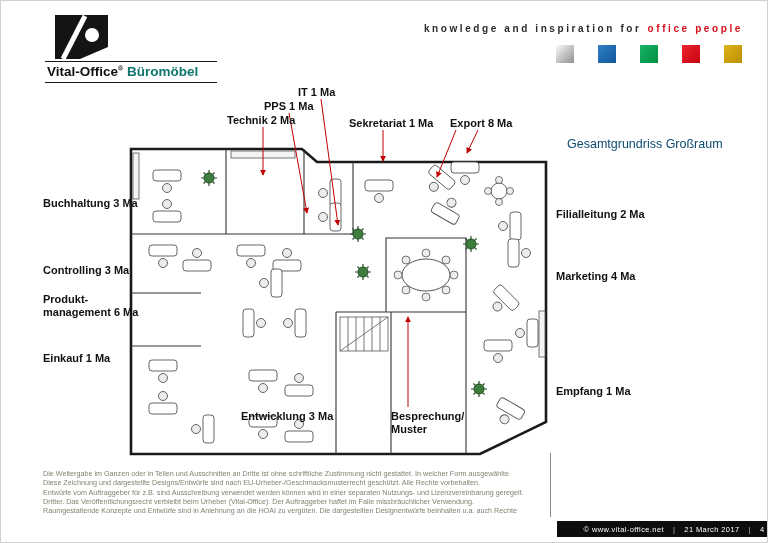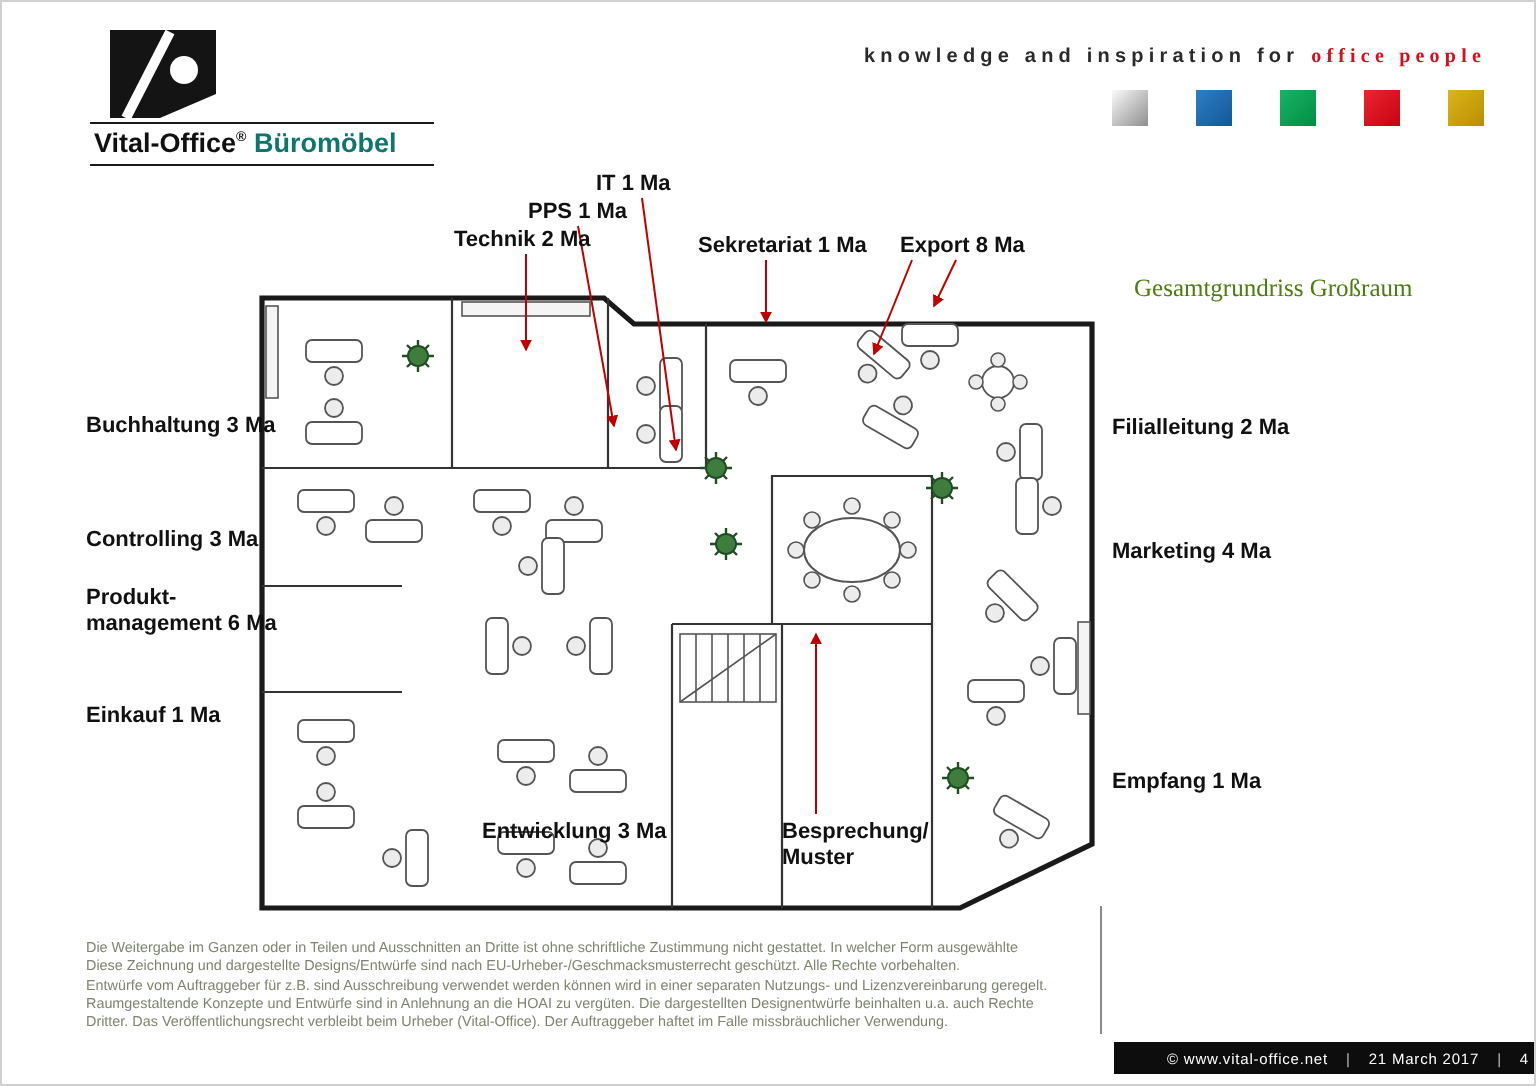--- a/index.html
+++ b/index.html
@@ -6,34 +6,34 @@
   #page{
     position:relative;width:768px;height:543px;background:#ffffff;
     font-family:"Liberation Sans",sans-serif;overflow:hidden;
     border:1px solid #d0d0d0;box-sizing:border-box;margin:0 auto;
   }
   .abs{position:absolute;}
   .lbl{position:absolute;font-size:11px;color:#111;white-space:nowrap;line-height:1.15;font-weight:bold;}
   
   #tagline{position:absolute;top:22px;right:24px;font-size:10px;font-weight:bold;
     letter-spacing:2.6px;color:#2a2a2a;white-space:nowrap;}
-  #tagline .accent{color:#d50f1c;margin-left:6px;font-family:Liberation Serif, serif;}
+  #tagline .accent{color:#d50f1c;margin-left:6px;}
   #squares{position:absolute;top:44px;right:25px;display:flex;gap:24px;}
   .sq{width:18px;height:18px;display:inline-block;}
   .sq-silver{background:linear-gradient(135deg,#fbfbfb 0%,#c9c9c9 45%,#8e8e8e 100%);}
   .sq-blue{background:linear-gradient(135deg,#2f7fc4,#11579a);}
   .sq-green{background:linear-gradient(135deg,#18b368,#008f41);}
   .sq-red{background:linear-gradient(135deg,#ee2330,#c40410);}
   .sq-gold{background:linear-gradient(135deg,#ddb41a,#b98f00);}
   #logo-text{position:absolute;left:44px;top:60px;width:168px;
     border-top:1.5px solid #1a1a1a;border-bottom:1.5px solid #1a1a1a;
     padding:2px 2px 3px 2px;font-size:13.5px;font-weight:bold;color:#101010;white-space:nowrap;}
   #logo-text sup{font-size:7px;}
   #logo-text .green{color:#0f766e;}
-  #plan-title{position:absolute;left:566px;top:136px;font-size:12.5px;color:#4d7c0f;font-family:Liberation Serif, serif;}
+  #plan-title{position:absolute;left:566px;top:136px;font-size:12.5px;color:#0c4a6e;}
   
   #disclaimer{position:absolute;left:42px;top:468px;width:505px;
     font-size:7.2px;line-height:1.3;color:#7f8470;}
   #footer-divider{position:absolute;left:549px;top:452px;width:1px;height:64px;background:#8a8a8a;}
   #bottombar{position:absolute;left:556px;top:520px;width:234px;height:16px;background:#0d0d0d;
     color:#ffffff;font-size:7.5px;letter-spacing:0.4px;display:flex;align-items:center;
     justify-content:center;gap:9px;white-space:nowrap;}
   #bottombar .sep{color:#bbbbbb;}
 </style>
 </head>
@@ -168,21 +168,21 @@
       <line x1="407" y1="406" x2="407" y2="316" marker-end="url(#arr)"></line>
     </g>
   </svg>
 
   <div class="lbl" style="left:297px;top:85px">IT 1 Ma</div>
   <div class="lbl" style="left:263px;top:99px">PPS 1 Ma</div>
   <div class="lbl" style="left:226px;top:113px">Technik 2 Ma</div>
   <div class="lbl" style="left:348px;top:116px">Sekretariat 1 Ma</div>
   <div class="lbl" style="left:449px;top:116px">Export 8 Ma</div>
 
-  <div class="lbl" style="left:42px;top:206px">Buchhaltung 3 Ma</div>
+  <div class="lbl" style="left:42px;top:196px">Buchhaltung 3 Ma</div>
   <div class="lbl" style="left:42px;top:263px">Controlling 3 Ma</div>
   <div class="lbl" style="left:42px;top:292px">
     <div>Produkt-</div>
     <div>management 6 Ma</div>
   </div>
   <div class="lbl" style="left:42px;top:351px">Einkauf 1 Ma</div>
 
   <div class="lbl" style="left:555px;top:207px">Filialleitung 2 Ma</div>
   <div class="lbl" style="left:555px;top:269px">Marketing 4 Ma</div>
   <div class="lbl" style="left:555px;top:384px">Empfang 1 Ma</div>
@@ -190,22 +190,22 @@
   <div class="lbl" style="left:240px;top:409px">Entwicklung 3 Ma</div>
   <div class="lbl" style="left:390px;top:409px">
     <div>Besprechung/</div>
     <div>Muster</div>
   </div>
 
   <div id="disclaimer">
     <div>Die Weitergabe im Ganzen oder in Teilen und Ausschnitten an Dritte ist ohne schriftliche Zustimmung nicht gestattet. In welcher Form ausgewählte</div>
     <div>Diese Zeichnung und dargestellte Designs/Entwürfe sind nach EU-Urheber-/Geschmacksmusterrecht geschützt. Alle Rechte vorbehalten.</div>
     <div>Entwürfe vom Auftraggeber für z.B. sind Ausschreibung verwendet werden können wird in einer separaten Nutzungs- und Lizenzvereinbarung geregelt.</div>
+    <div>Dritter. Das Veröffentlichungsrecht verbleibt beim Urheber (Vital-Office). Der Auftraggeber haftet im Falle missbräuchlicher Verwendung.</div>
     <div>Raumgestaltende Konzepte und Entwürfe sind in Anlehnung an die HOAI zu vergüten. Die dargestellten Designentwürfe beinhalten u.a. auch Rechte</div>
-    <div>Dritter. Das Veröffentlichungsrecht verbleibt beim Urheber (Vital-Office). Der Auftraggeber haftet im Falle missbräuchlicher Verwendung.</div>
   </div>
 
   <div id="footer-divider"></div>
 
   <div id="bottombar">
     <span>©  www.vital-office.net</span>
     <span class="sep">|</span>
     <span>21 March 2017</span>
     <span class="sep">|</span>
     <span>4</span>

